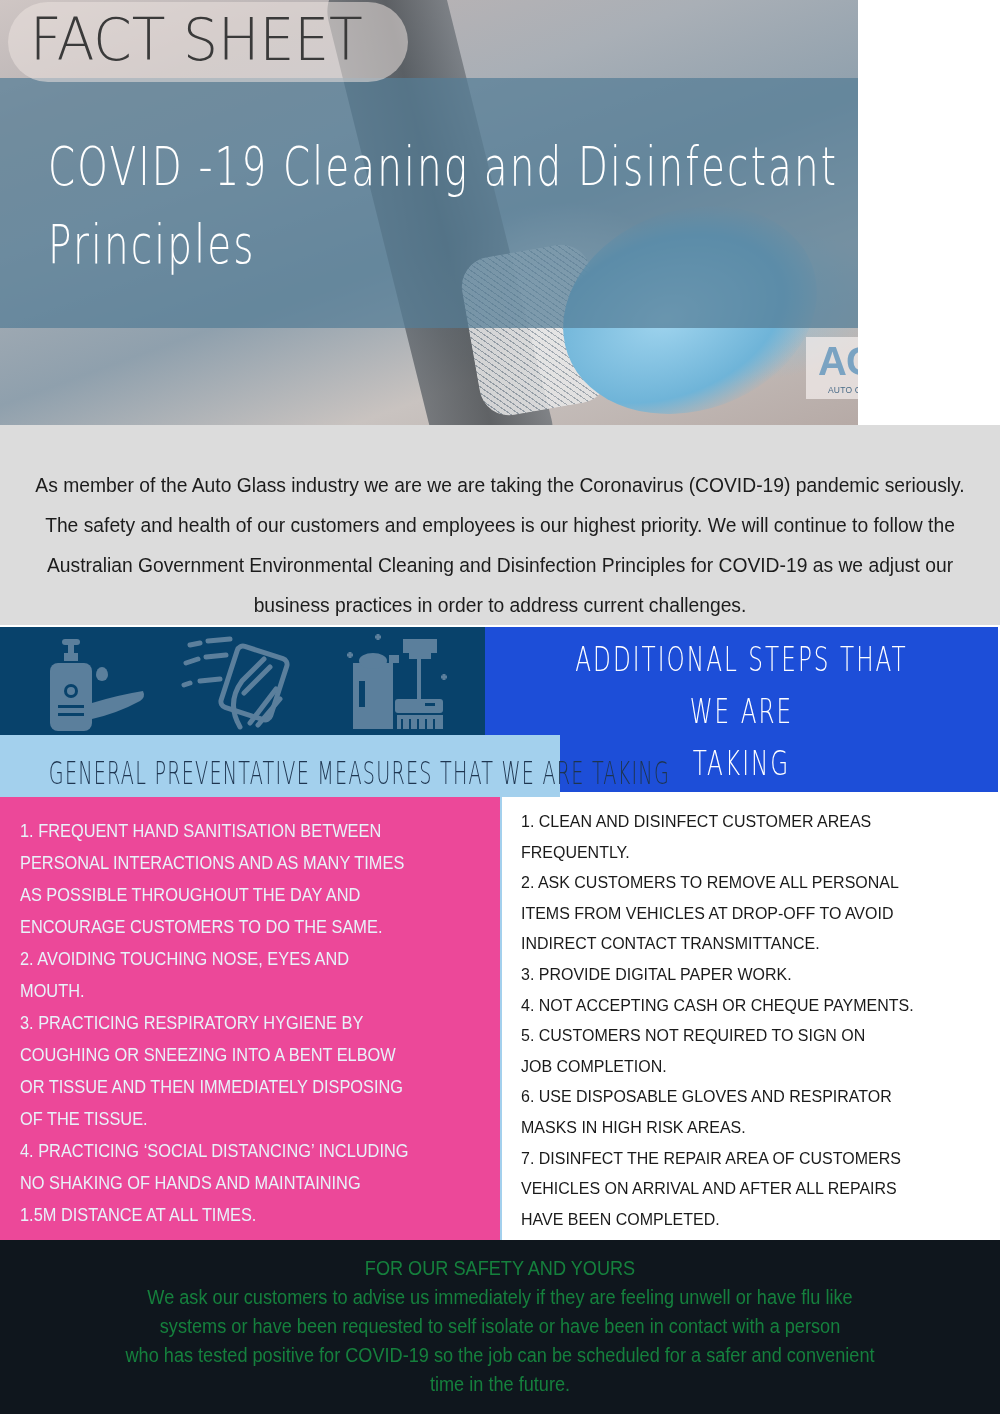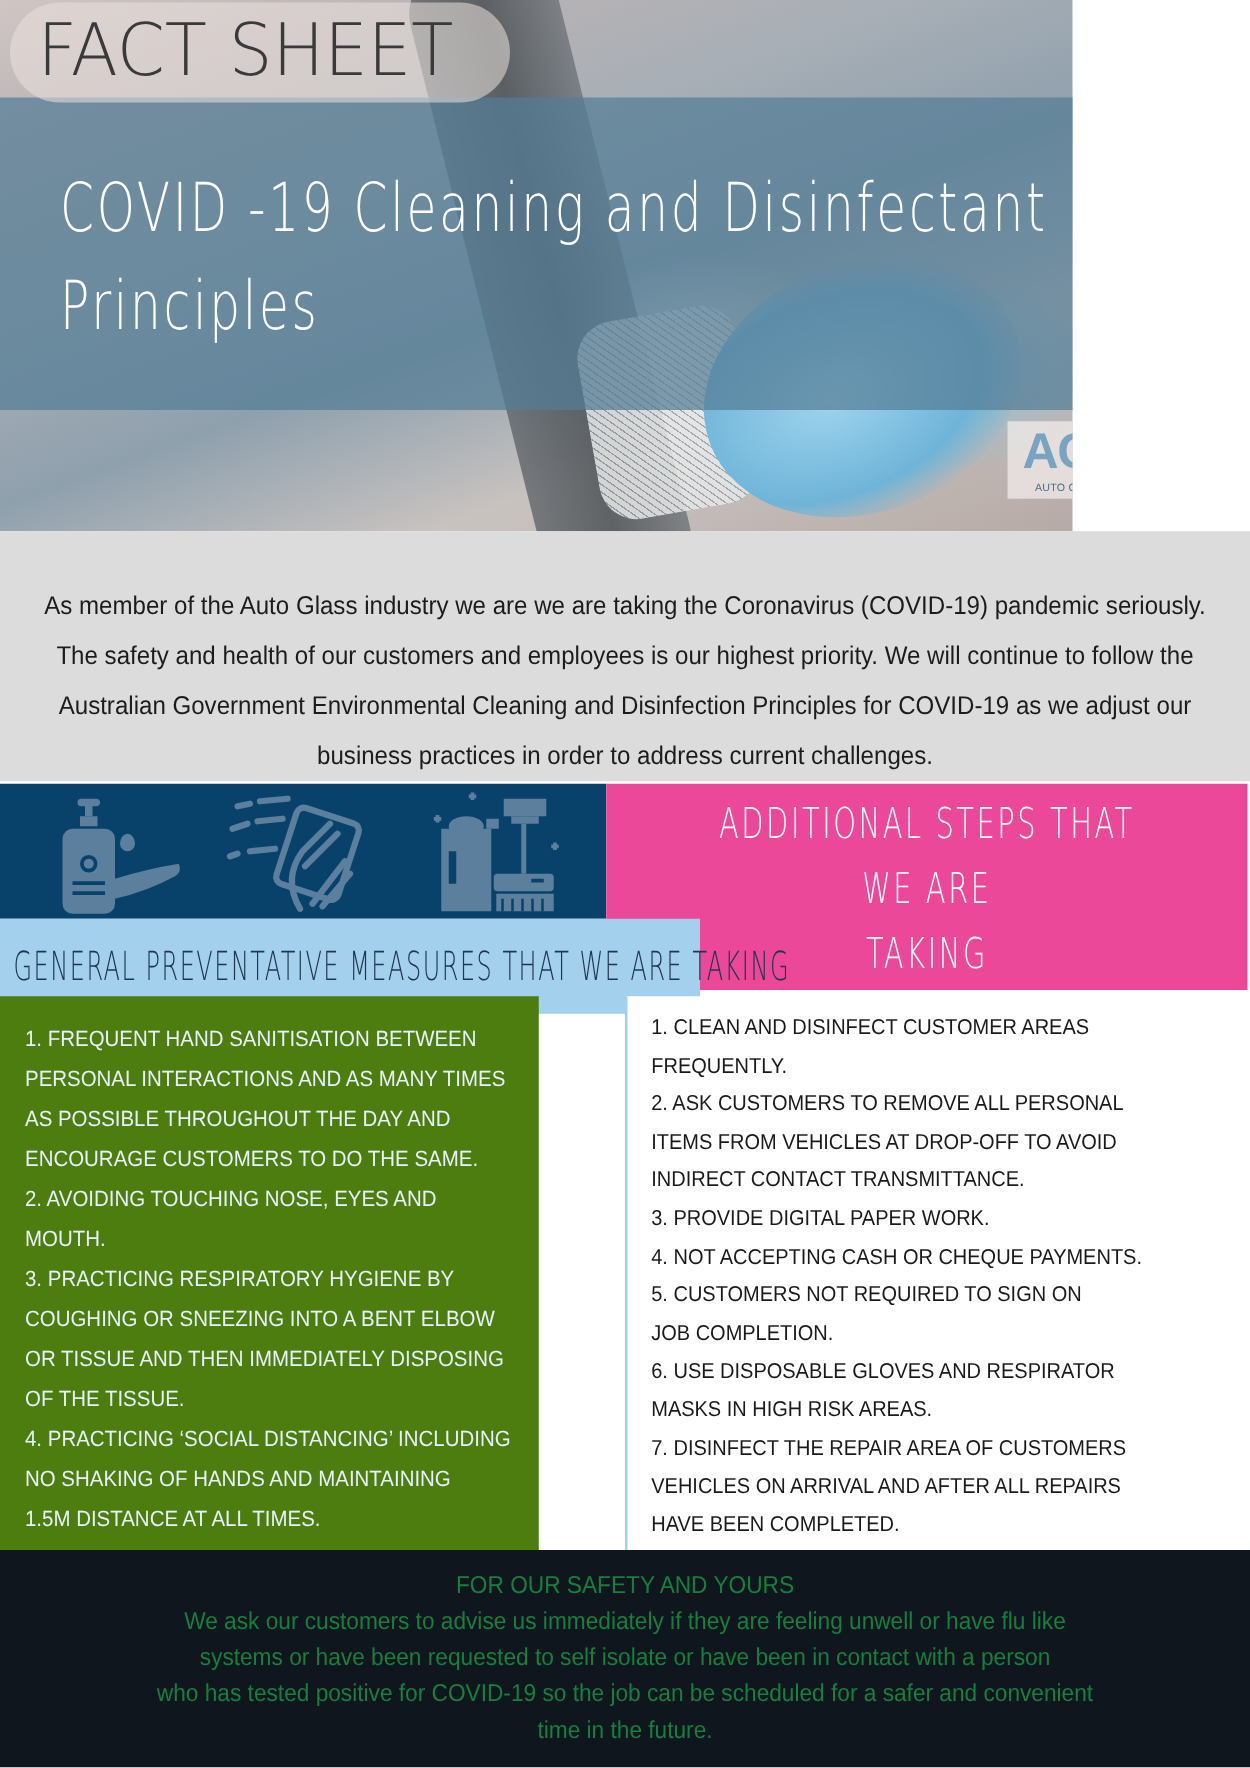--- a/index.html
+++ b/index.html
@@ -80,44 +80,44 @@
     
     .icon-panel {
       position: absolute; left: 0; top: 627px; width: 485px; height: 108px;
       background: #08426b;
     }
     .icon-panel svg { position: absolute; top: 6px; }
 
     
     .right-header {
       position: absolute; left: 485px; top: 627px; width: 513px; height: 165px;
-      background: #ec4899;
+      background: #1d4ed8;
     }
     .right-header .title {
       position: absolute; left: 0; top: 6px; width: 513px; text-align: center;
       color: #ffffff; font-family: "DejaVu Sans", sans-serif; font-weight: 200;
       font-size: 34px; line-height: 52px; letter-spacing: 3px;
       transform: scaleX(0.68); transform-origin: center;
     }
 
     
     .gen-label {
       position: absolute; left: 0; top: 735px; width: 560px; height: 76px;
-      background: #a3d0ed; display: flex; align-items: center;
+      background: #a3d0ed; display: flex; align-items: center; padding-left: 38px;
     }
     .gen-label span {
       padding-left: 18px; color: #1e3550; font-family: "DejaVu Sans", sans-serif;
       font-weight: 200; font-size: 32px; letter-spacing: 2px; white-space: nowrap;
       transform: scaleX(0.6); transform-origin: left; display: inline-block;
     }
 
     
     .left-list {
-      position: absolute; left: 0; top: 797px; width: 431px; height: 443px;
-      background: #4d7c0f; padding: 18px 16px 0 20px;
+      position: absolute; left: 0; top: 797px; width: 500px; height: 443px;
+      background: #ec4899; padding: 18px 16px 0 20px;
     }
     .left-list .item, .right-list .item {
       font-family: "Liberation Sans", sans-serif; font-size: 17.6px; line-height: 32px;
       white-space: pre-line; transform: scaleX(0.93); transform-origin: left;
       width: 520px;
     }
     .left-list .item { color: #e8f2fa; }
 
     
     .right-list {

